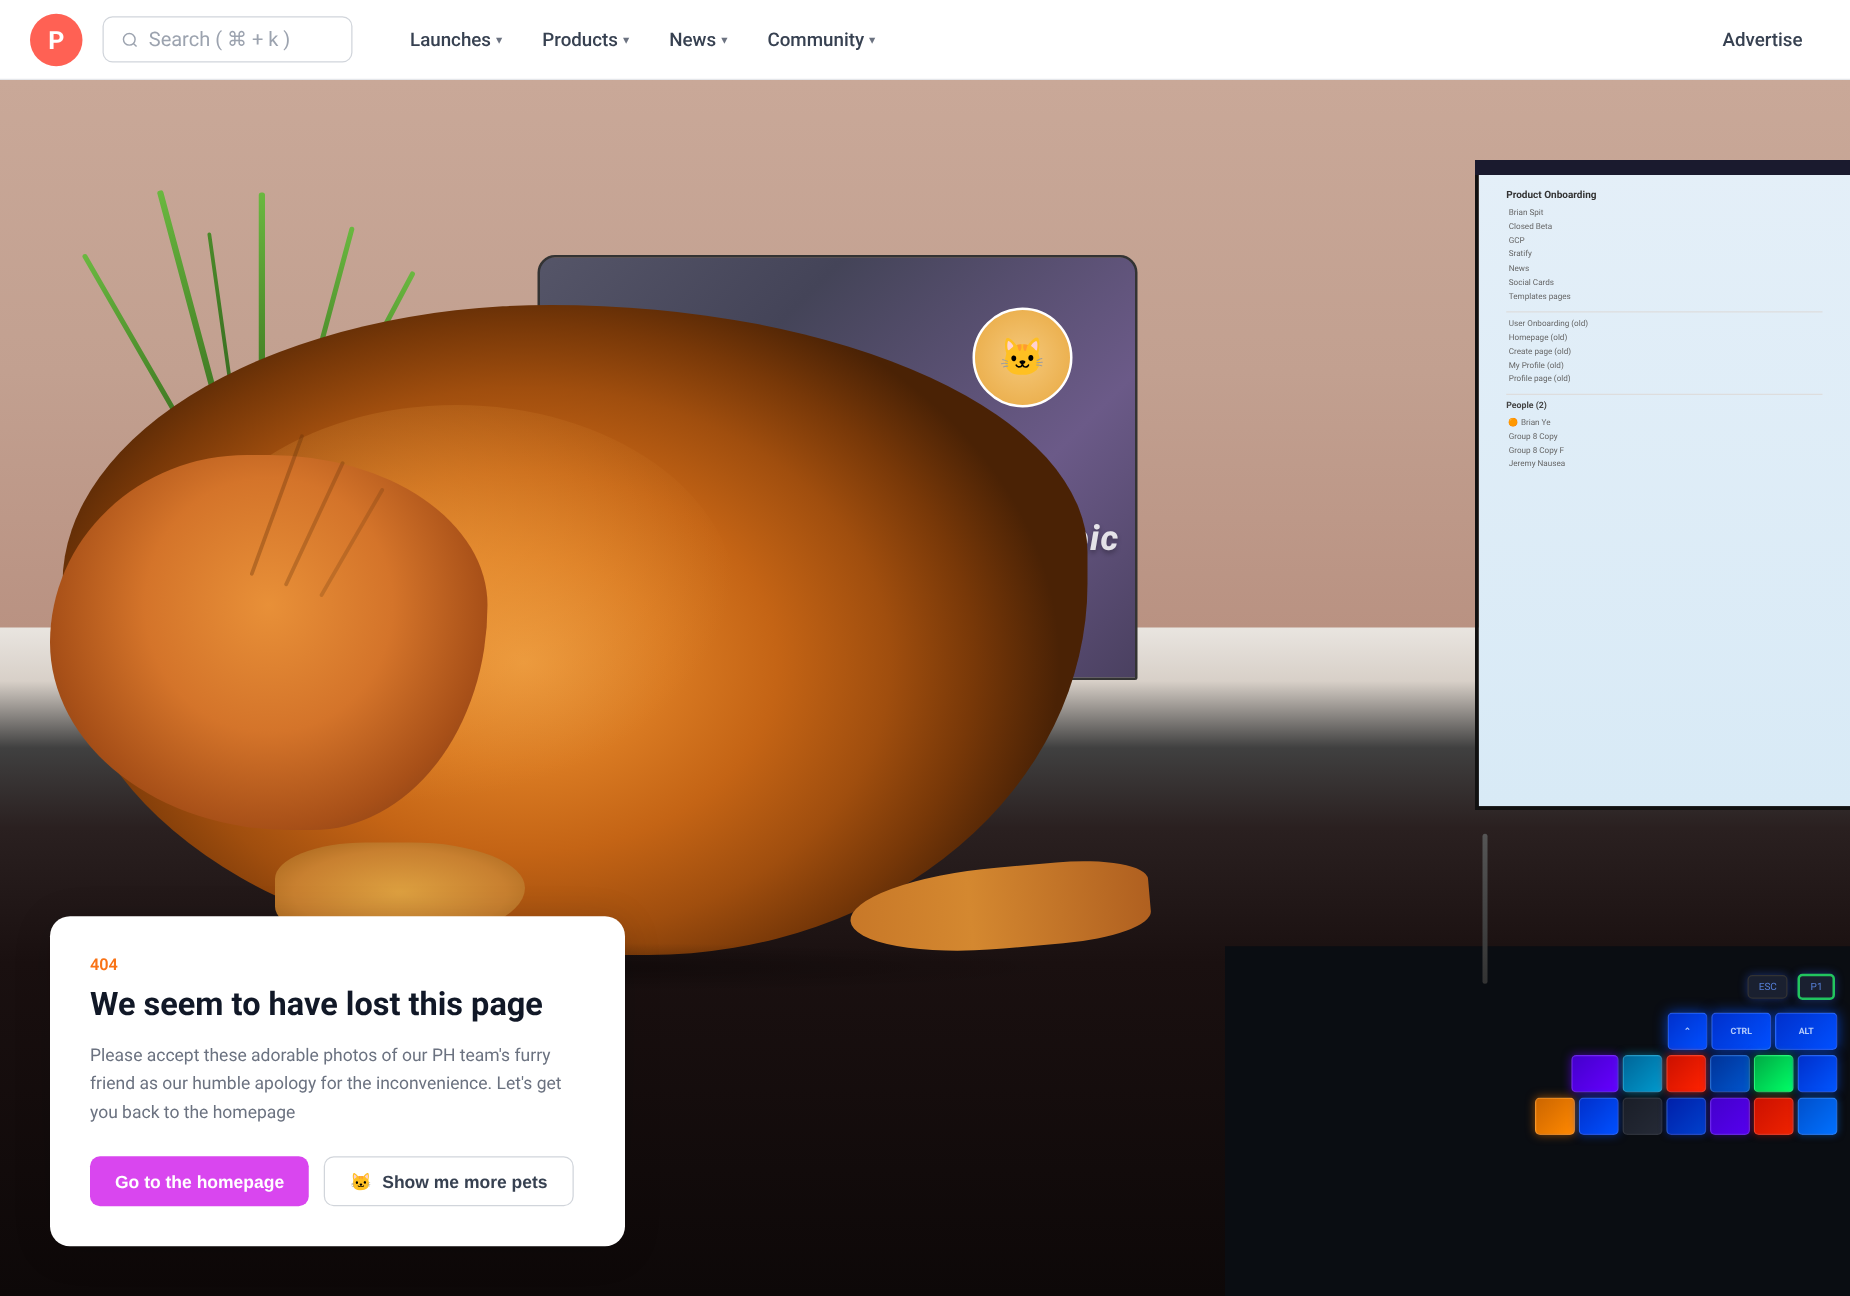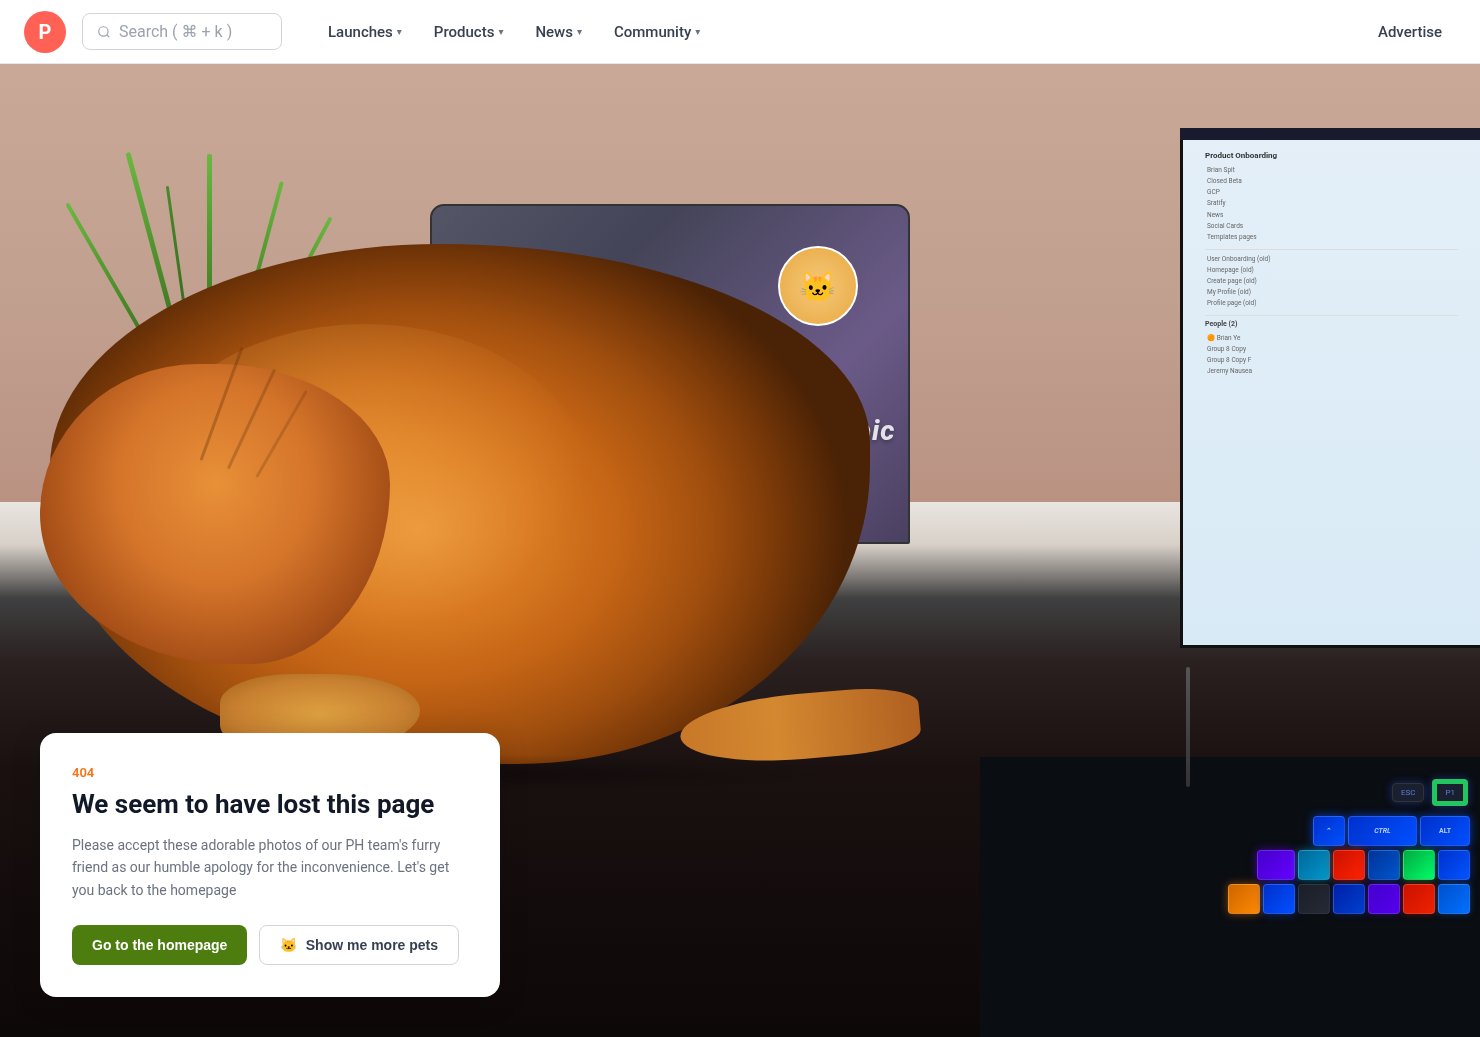--- a/index.html
+++ b/index.html
@@ -152,21 +152,21 @@
       margin-bottom: 24px;
     }
 
     .error-actions {
       display: flex;
       gap: 12px;
       align-items: center;
     }
 
     .btn-primary {
-      background: #4d7c0f;
+      background: #d946ef;
       color: #fff;
       border: none;
       border-radius: 8px;
       padding: 12px 20px;
       font-size: 14px;
       font-weight: 600;
       cursor: pointer;
     }
 
     .btn-secondary {
@@ -362,26 +362,26 @@
       </div>
     </div>
   </div>
 
   <div style="position:absolute;top:64px;right:0;width:300px;height:12px;background:#1a1a2e;"></div>
 
   <div class="keyboard-area">
     <div style="padding:20px 10px 10px;">
       <div style="text-align:right;margin-bottom:8px;">
         <span style="display:inline-block;padding:4px 8px;border-radius:4px;background:#1a2030;border:1px solid #333;color:rgba(100,150,255,0.8);font-size:8px;margin:2px;box-shadow:0 0 8px rgba(50,100,255,0.4);">ESC</span>
-        <span style="display:inline-block;padding:4px 8px;border-radius:4px;background:#1a2030;border:5px solid #22c55e;color:rgba(100,150,255,0.8);font-size:8px;margin:2px;box-shadow:0 0 8px rgba(50,100,255,0.4);">P1</span>
+        <span style="display:inline-block;padding:4px 8px;border-radius:4px;background:#1a2030;border:2px solid #22c55e;color:rgba(100,150,255,0.8);font-size:8px;margin:2px;box-shadow:0 0 8px rgba(50,100,255,0.4);">P1</span>
       </div>
 
       <div style="display:flex;justify-content:flex-end;gap:3px;margin-bottom:4px;flex-wrap:wrap;">
         <div style="width:32px;height:30px;border-radius:4px;background:linear-gradient(135deg,#0030cc,#0050ff);border:1px solid rgba(255,255,255,0.15);box-shadow:0 0 10px rgba(0,80,255,0.7);display:flex;align-items:center;justify-content:center;color:rgba(200,220,255,0.9);font-size:7px;font-weight:700;">⌃</div>
-        <div style="width:69px;height:30px;border-radius:4px;background:linear-gradient(135deg,#0030cc,#0050ff);border:1px solid rgba(255,255,255,0.15);box-shadow:0 0 10px rgba(0,80,255,0.7);display:flex;align-items:center;justify-content:center;color:rgba(200,220,255,0.9);font-size:7px;font-weight:700;font-style:italic;">CTRL</div>
+        <div style="width:48px;height:30px;border-radius:4px;background:linear-gradient(135deg,#0030cc,#0050ff);border:1px solid rgba(255,255,255,0.15);box-shadow:0 0 10px rgba(0,80,255,0.7);display:flex;align-items:center;justify-content:center;color:rgba(200,220,255,0.9);font-size:7px;font-weight:700;">CTRL</div>
         <div style="width:50px;height:30px;border-radius:4px;background:linear-gradient(135deg,#0030cc,#0050ff);border:1px solid rgba(255,255,255,0.15);box-shadow:0 0 10px rgba(0,80,255,0.7);display:flex;align-items:center;justify-content:center;color:rgba(200,220,255,0.9);font-size:7px;font-weight:700;">ALT</div>
       </div>
       <div style="display:flex;justify-content:flex-end;gap:3px;margin-bottom:4px;flex-wrap:wrap;">
         <div style="width:38px;height:30px;border-radius:4px;background:linear-gradient(135deg,#4400cc,#6600ff);border:1px solid rgba(255,255,255,0.15);box-shadow:0 0 8px rgba(100,0,255,0.6);"></div>
         <div style="width:32px;height:30px;border-radius:4px;background:linear-gradient(135deg,#006699,#0099cc);border:1px solid rgba(255,255,255,0.15);box-shadow:0 0 8px rgba(0,150,200,0.6);"></div>
         <div style="width:32px;height:30px;border-radius:4px;background:linear-gradient(135deg,#cc1100,#ff2200);border:1px solid rgba(255,255,255,0.15);box-shadow:0 0 8px rgba(255,30,0,0.6);"></div>
         <div style="width:32px;height:30px;border-radius:4px;background:linear-gradient(135deg,#003399,#0055cc);border:1px solid rgba(255,255,255,0.15);box-shadow:0 0 8px rgba(0,60,200,0.6);"></div>
         <div style="width:32px;height:30px;border-radius:4px;background:linear-gradient(135deg,#00aa44,#00ff66);border:1px solid rgba(255,255,255,0.15);box-shadow:0 0 8px rgba(0,200,80,0.5);"></div>
         <div style="width:32px;height:30px;border-radius:4px;background:linear-gradient(135deg,#0030cc,#0055ff);border:1px solid rgba(255,255,255,0.15);box-shadow:0 0 8px rgba(0,80,255,0.5);"></div>
       </div>

